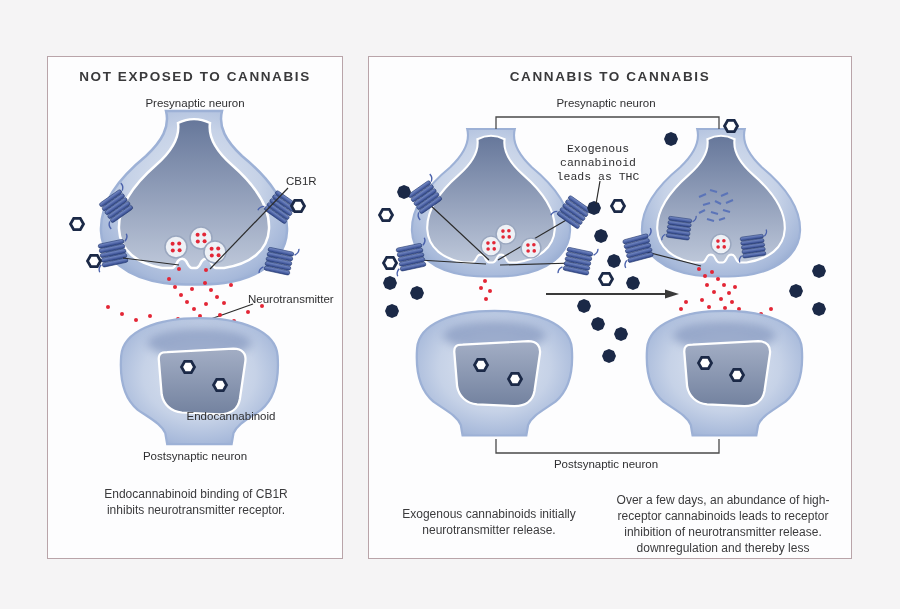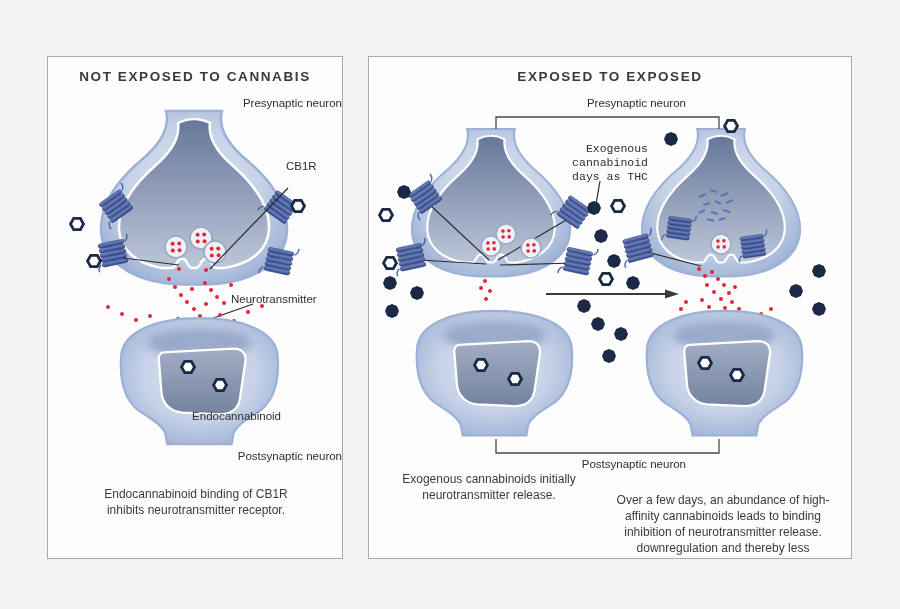--- a/index.html
+++ b/index.html
@@ -16,21 +16,21 @@
   #panel-left{left:47px;width:296px;}
   #panel-right{left:368px;width:484px;}
   .panel svg.art{position:absolute;left:0;top:0;}
   .panel-title{
     position:absolute;left:0;right:0;top:12px;text-align:center;
     font-size:13.5px;font-weight:bold;letter-spacing:1.6px;color:#39393b;
   }
   .lbl{
     position:absolute;font-size:11.5px;color:#2f2f31;line-height:14px;
   }
-  .lbl.center{text-align:right;}
+  .lbl.center{text-align:center;}
   .caption{
     position:absolute;font-size:12px;color:#3b3b3d;line-height:16px;text-align:center;
   }
 </style>
 </head>
 <body>
 
 <svg width="0" height="0" style="position:absolute">
   <defs>
     <radialGradient id="outerGrad" cx="50%" cy="45%" r="65%">
@@ -170,22 +170,22 @@
 
     <g>
       <use href="#postneuron" transform="translate(64,252) scale(0.92,0.9)"></use>
       <use href="#ring" transform="translate(140,310)"></use>
       <use href="#ring" transform="translate(172,328)"></use>
     </g>
   </svg>
 
   <div class="panel-title">NOT EXPOSED TO CANNABIS</div>
   <div class="lbl center" style="left:0;right:0;top:39px;">Presynaptic neuron</div>
-  <div class="lbl" style="left:238px;top:102px;">CB1R</div>
-  <div class="lbl" style="left:183px;top:235px;text-align:right;">Neurotransmitter</div>
+  <div class="lbl" style="left:238px;top:117px;">CB1R</div>
+  <div class="lbl" style="left:200px;top:235px;text-align:right;">Neurotransmitter</div>
   <div class="lbl center" style="left:133px;width:100px;top:352px;">Endocannabinoid</div>
   <div class="lbl center" style="left:0;right:0;top:392px;">Postsynaptic neuron</div>
   <div class="caption" style="left:28px;width:240px;top:429px;">
     <div>Endocannabinoid binding of CB1R</div>
     <div>inhibits neurotransmitter receptor.</div>
   </div>
 </div>
 
 <div class="panel" id="panel-right">
   <svg class="art" width="484" height="503" viewBox="0 0 484 503">
@@ -307,32 +307,32 @@
       <path d="M127,72 L127,60 L350,60 L350,72"></path>
       <path d="M127,382 L127,396 L350,396 L350,382"></path>
       <line x1="231" y1="124" x2="227" y2="147" stroke="#2b2b2b" stroke-width="1.2"></line>
     </g>
     <g>
       <line x1="177" y1="237" x2="298" y2="237" stroke="#3a3a3a" stroke-width="2"></line>
       <polygon points="296,232.5 310,237 296,241.5" fill="#3a3a3a"></polygon>
     </g>
   </svg>
 
-  <div class="panel-title">EXPOSED TO EXPOSED</div>
+  <div class="panel-title">CANNABIS TO CANNABIS</div>
   <div class="lbl center" style="left:157px;width:160px;top:39px;">Presynaptic neuron</div>
   <div class="lbl center" style="left:179px;width:100px;top:85px;font-family:Liberation Mono, monospace;">
     <div>Exogenous</div>
     <div>cannabinoid</div>
-    <div>days as THC</div>
+    <div>leads as THC</div>
   </div>
   <div class="lbl center" style="left:157px;width:160px;top:400px;">Postsynaptic neuron</div>
 
-  <div class="caption" style="left:9px;width:222px;top:414px;">
+  <div class="caption" style="left:9px;width:222px;top:449px;">
     <div>Exogenous cannabinoids initially</div>
     <div>neurotransmitter release.</div>
   </div>
   <div class="caption" style="left:216px;width:276px;top:435px;">
     <div>Over a few days, an abundance of high-</div>
-    <div>affinity cannabinoids leads to binding</div>
+    <div>receptor cannabinoids leads to receptor</div>
     <div>inhibition of neurotransmitter release.</div>
     <div>downregulation and thereby less</div>
   </div>
 </div>
 
 </body></html>

